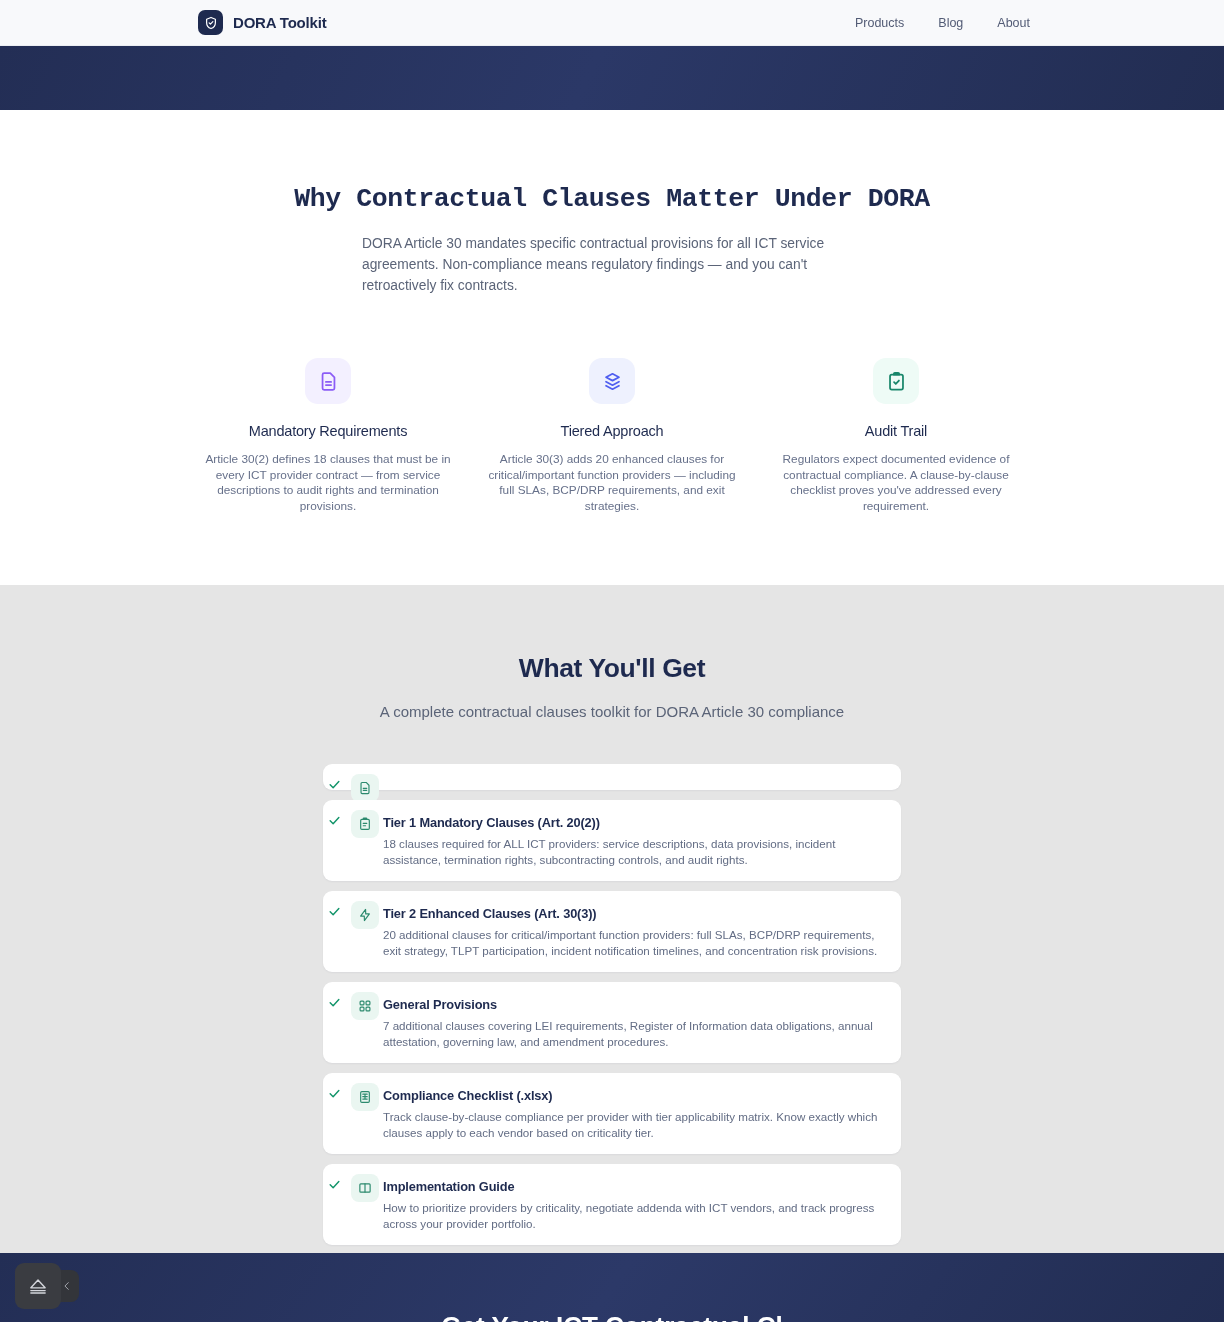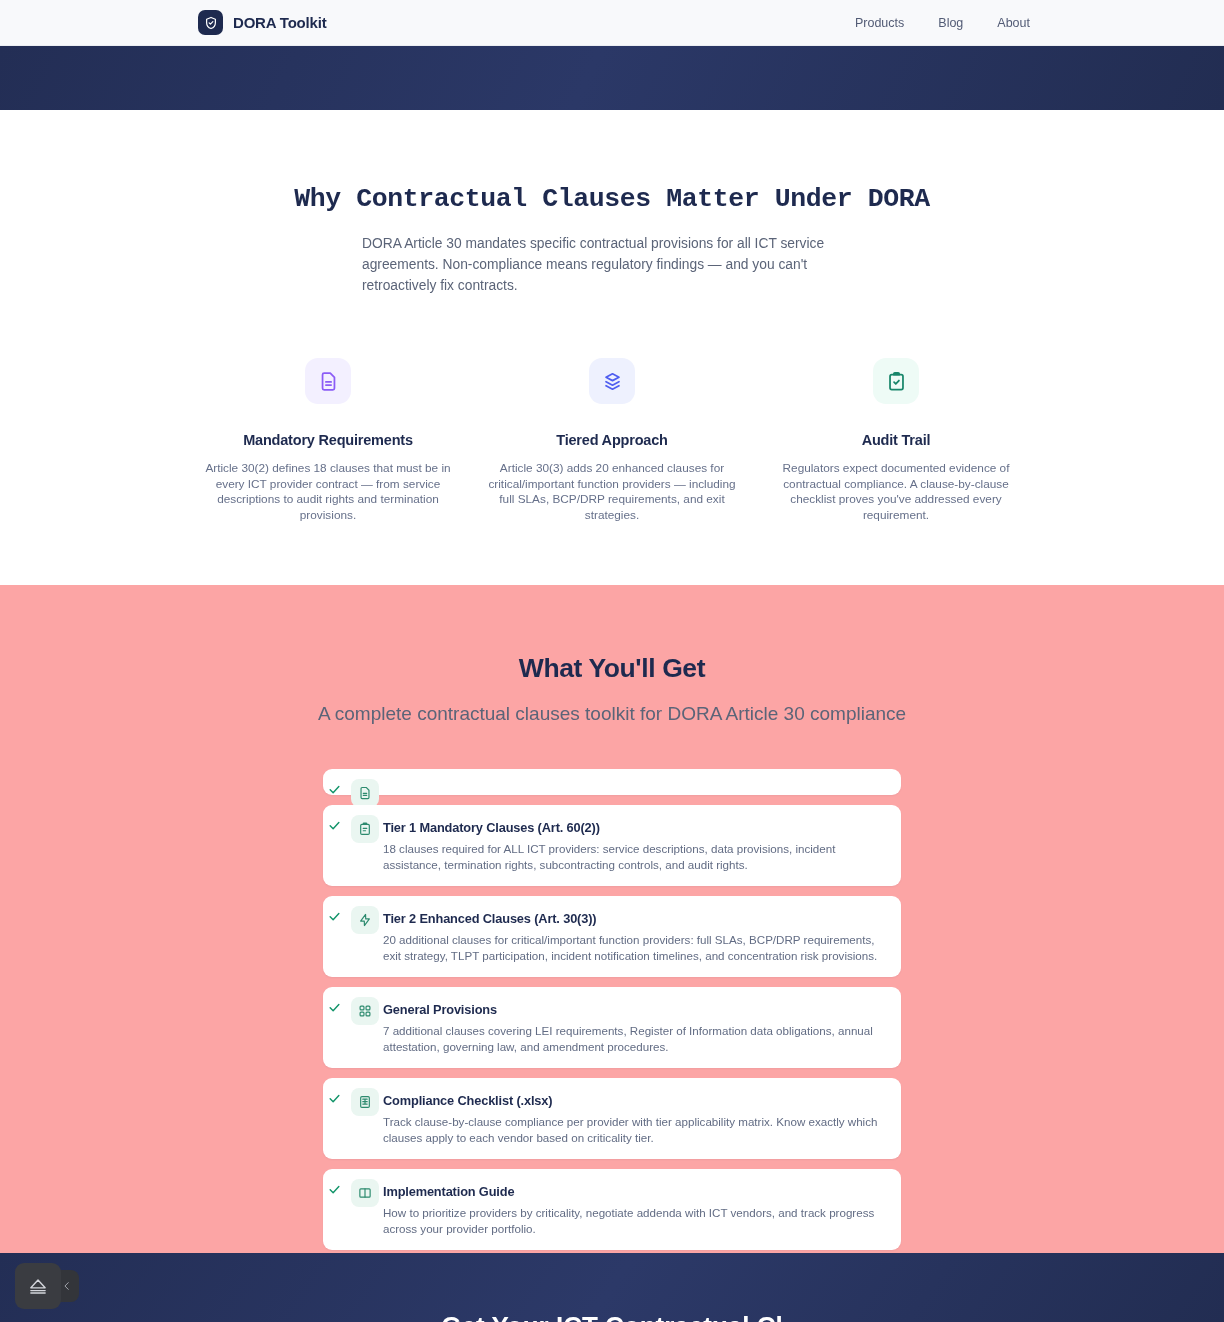--- a/index.html
+++ b/index.html
@@ -128,46 +128,46 @@
     margin: 0 auto;
     border-radius: 13px;
     display: flex;
     align-items: center;
     justify-content: center;
   }
   .fi-purple { background: #f3f0ff; }
   .fi-blue   { background: #eef1fe; }
   .fi-green  { background: #eefbf6; }
   .feature-title {
-    margin-top: 28px;
+    margin-top: 19px;
     font-size: 14.5px;
-    font-weight: bold;
+    font-weight: normal;
     color: #1e2a4f;
     letter-spacing: -0.2px;
   }
   .feature-desc {
     margin-top: 13px;
     font-size: 11.8px;
     line-height: 15.5px;
     color: #66708a;
   }
 
   
   .get-section {
     position: absolute;
     top: 585px; left: 0;
     width: 1224px;
     height: 668px;
-    background: #fca5a5;
+    background: #e5e5e5;
   }
   .get-heading { margin-top: 68px; }
   .get-sub {
     margin: 19px auto 0;
     text-align: center;
-    font-size: 19px;
+    font-size: 15px;
     color: #5b6478;
   }
   .items-list {
     margin: 44px auto 0;
     width: 578px;
     display: flex;
     flex-direction: column;
     gap: 10px;
   }
   .item-row {
@@ -364,21 +364,21 @@
             </svg>
         </span>
         <span class="item-icon-box">
           <svg width="14" height="14" viewBox="0 0 24 24" fill="none" stroke="#2c8a6e" stroke-width="2" stroke-linecap="round" stroke-linejoin="round">
             <rect x="4.6" y="4.2" width="14.8" height="17" rx="2"></rect>
             <path d="M9 4.2V3a1 1 0 0 1 1-1h4a1 1 0 0 1 1 1v1.2z"></path>
             <path d="M9 11h6M9 15h4"></path>
           </svg>
         </span>
         <span class="item-text">
-          <span class="item-title">Tier 1 Mandatory Clauses (Art. 60(2))</span>
+          <span class="item-title">Tier 1 Mandatory Clauses (Art. 20(2))</span>
           <span class="item-desc" style="display:block">18 clauses required for ALL ICT providers: service descriptions, data provisions, incident assistance, termination rights, subcontracting controls, and audit rights.</span>
         </span>
       </div>
 
       <div class="item-row">
         <span class="item-check">
           <svg width="13" height="13" viewBox="0 0 24 24" fill="none" stroke="#119469" stroke-width="2.6" stroke-linecap="round" stroke-linejoin="round">
               <path d="M4 12.5 9.5 18 20 6.5"></path>
             </svg>
         </span>

